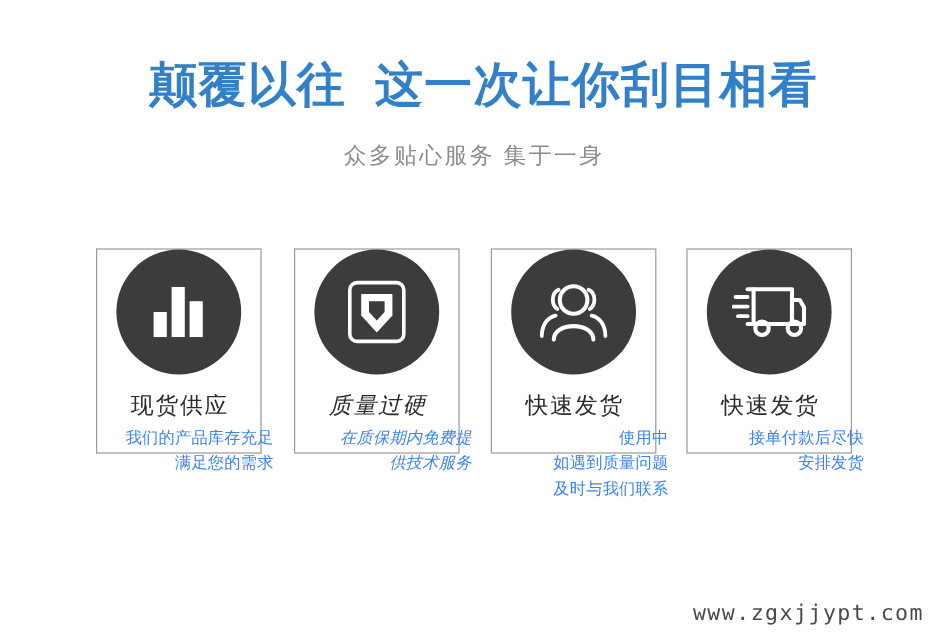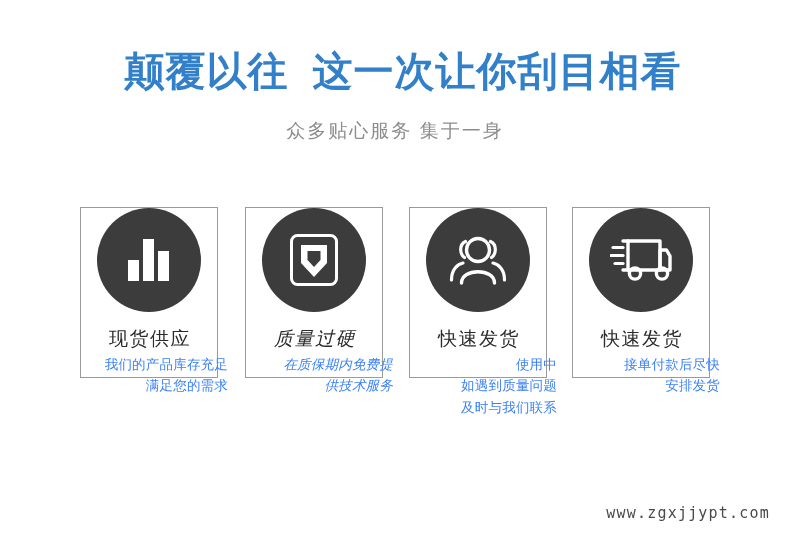--- a/index.html
+++ b/index.html
@@ -109,21 +109,21 @@
     letter-spacing: 0.2px;
     white-space: pre-line;
   }
 
   
   .watermark {
     position: absolute;
     right: 20px;
     bottom: 14px;
     font-family: "DejaVu Sans Mono", "Liberation Mono", monospace;
-    font-size: 15px;
+    font-size: 18px;
     letter-spacing: 1.2px;
     color: #4a4a4a;
   }
 </style>
 </head>
 <body>
 
 <div class="header">
   <h1 class="main-title">颠覆以往  这一次让你刮目相看</h1>
   <h2 class="sub-title">众多贴心服务 集于一身</h2>

